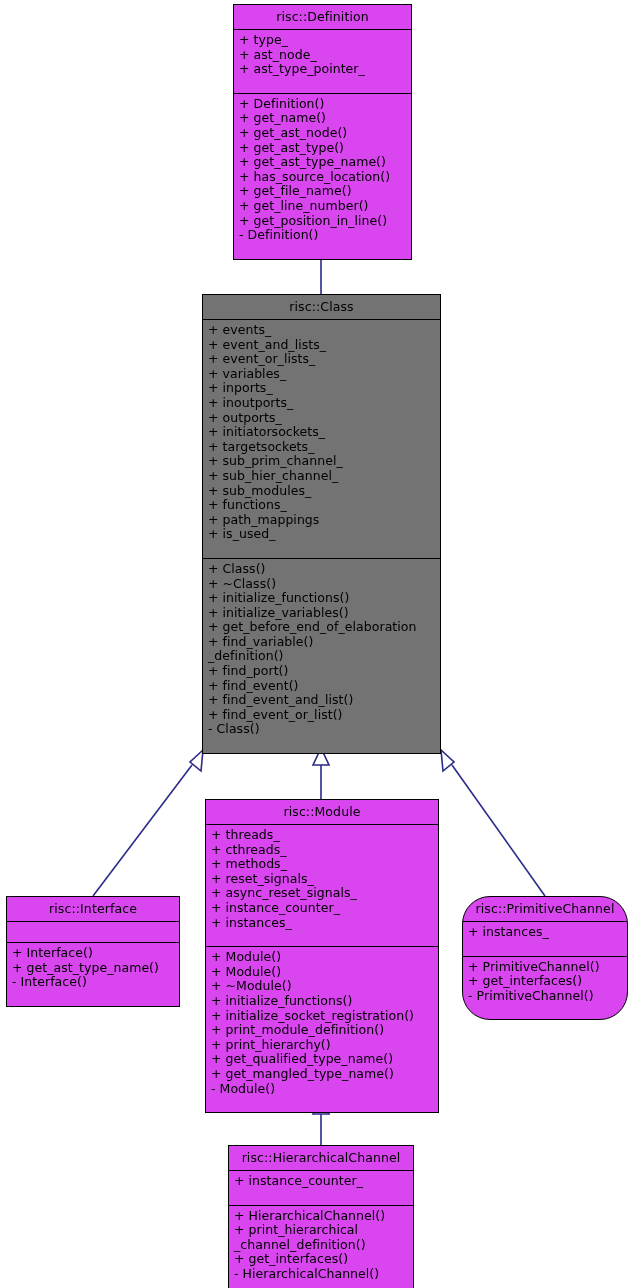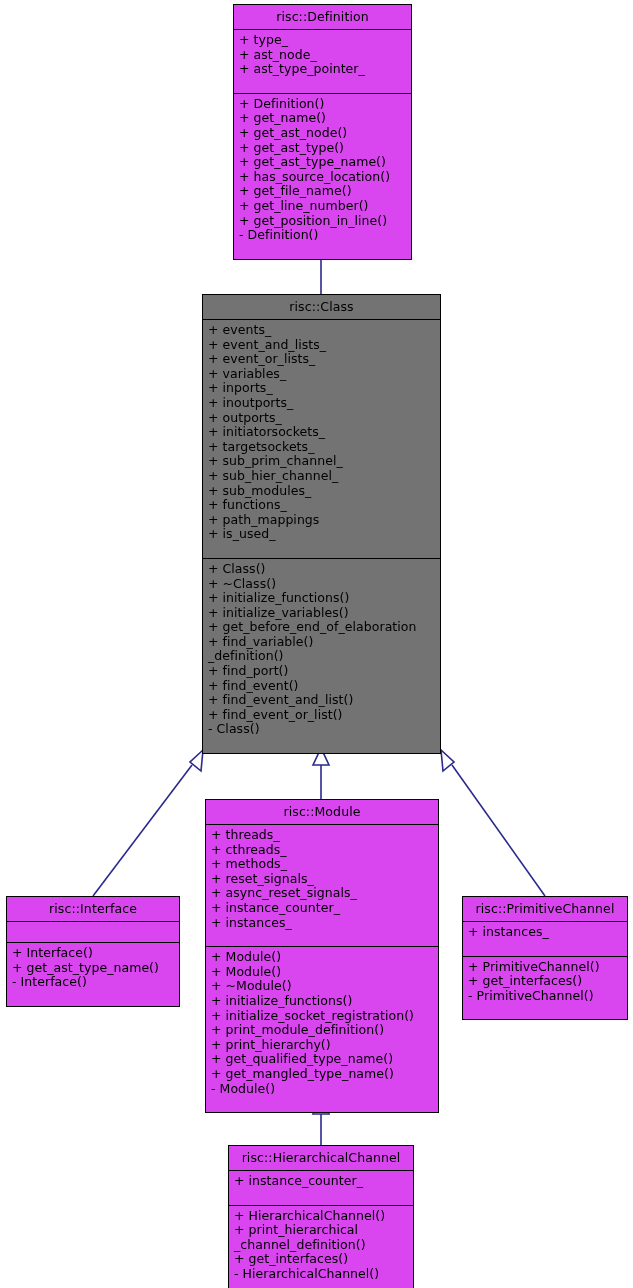--- a/index.html
+++ b/index.html
@@ -180,21 +180,21 @@
       <div class="member">+ initialize_functions()</div>
       <div class="member">+ initialize_socket_registration()</div>
       <div class="member">+ print_module_definition()</div>
       <div class="member">+ print_hierarchy()</div>
       <div class="member">+ get_qualified_type_name()</div>
       <div class="member">+ get_mangled_type_name()</div>
       <div class="member">- Module()</div>
     </div>
   </div>
 
-  <div class="uml-box" style="left:462px; top:896px; width:166px;">
+  <div class="uml-box" style="left:462px; top:896px; width:166px;border-radius:28px;">
     <div class="box-title">risc::PrimitiveChannel</div>
     <div class="box-section attributes">
       <div class="member">+ instances_</div>
     </div>
     <div class="box-section methods">
       <div class="member">+ PrimitiveChannel()</div>
       <div class="member">+ get_interfaces()</div>
       <div class="member">- PrimitiveChannel()</div>
     </div>
   </div>

